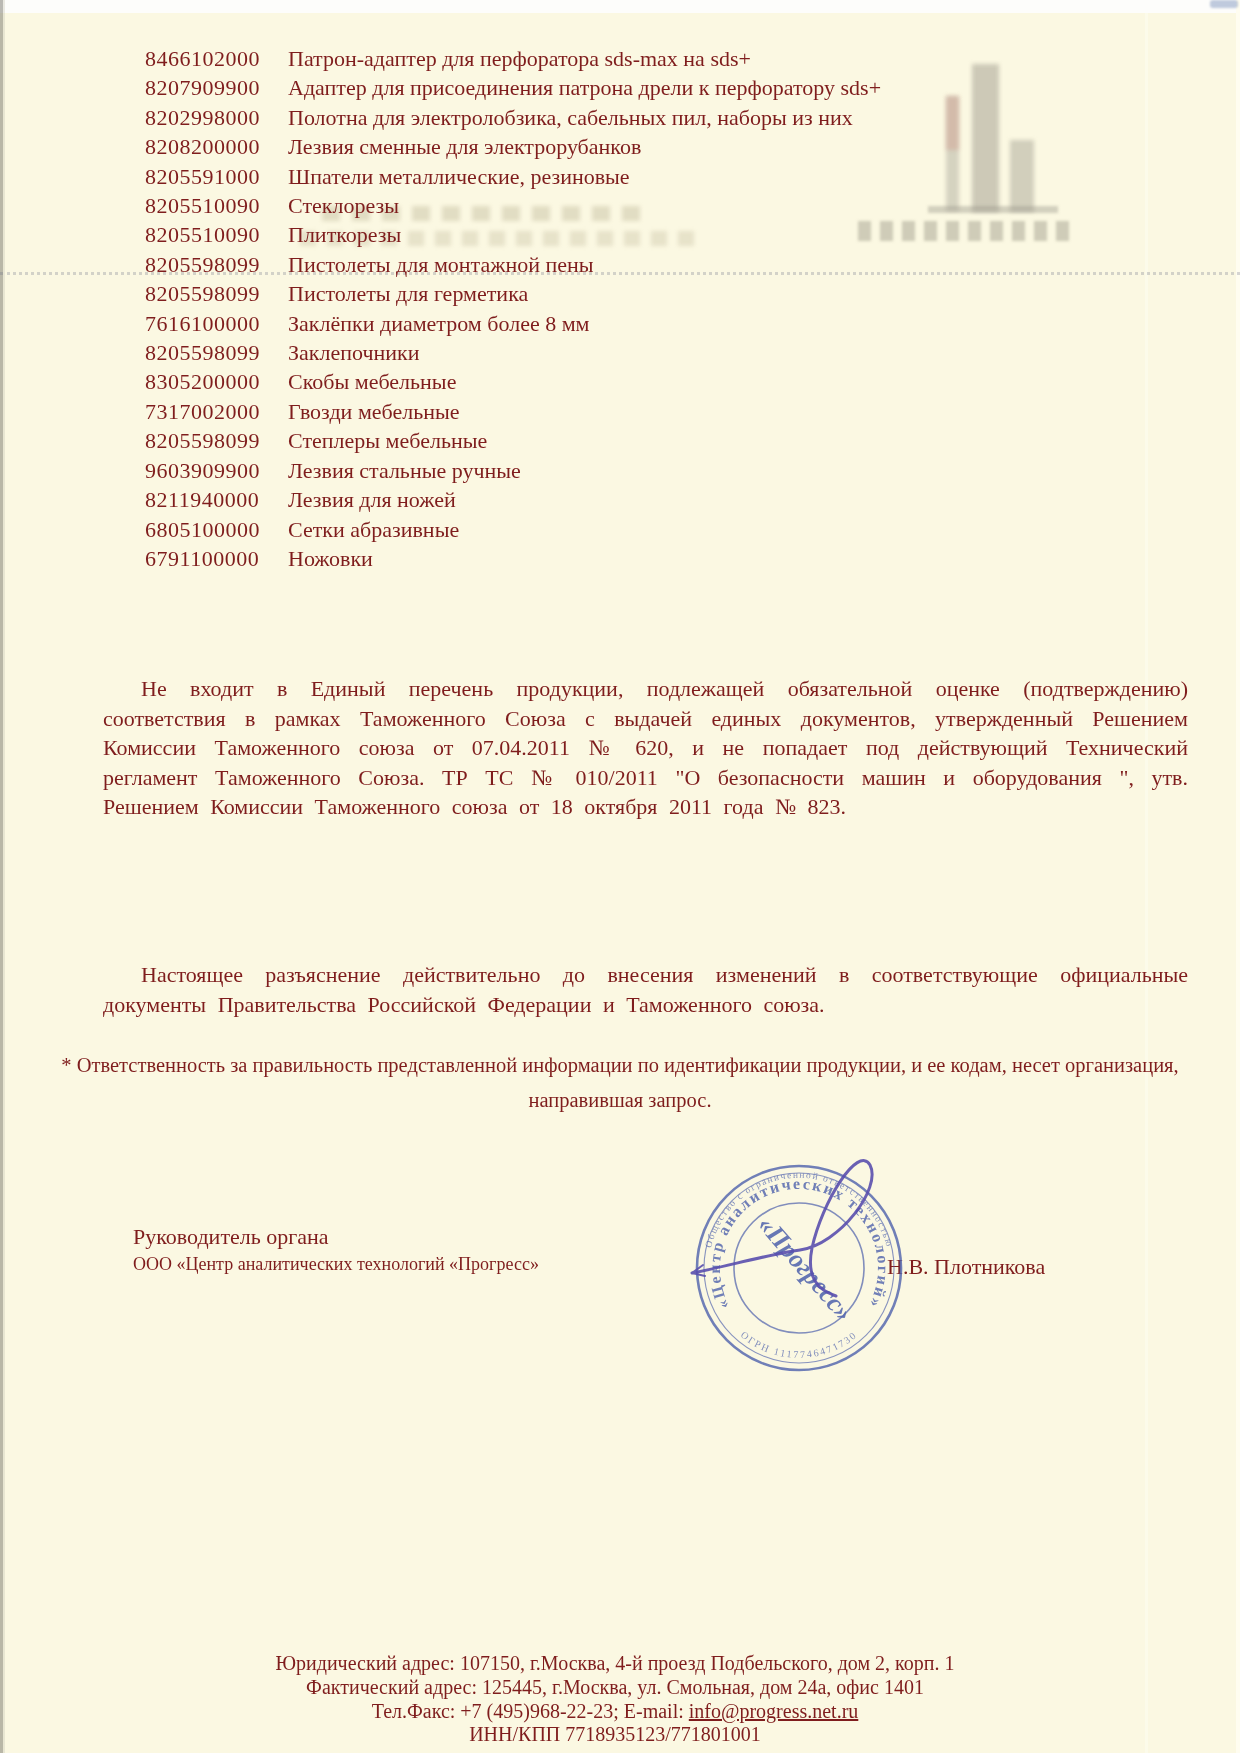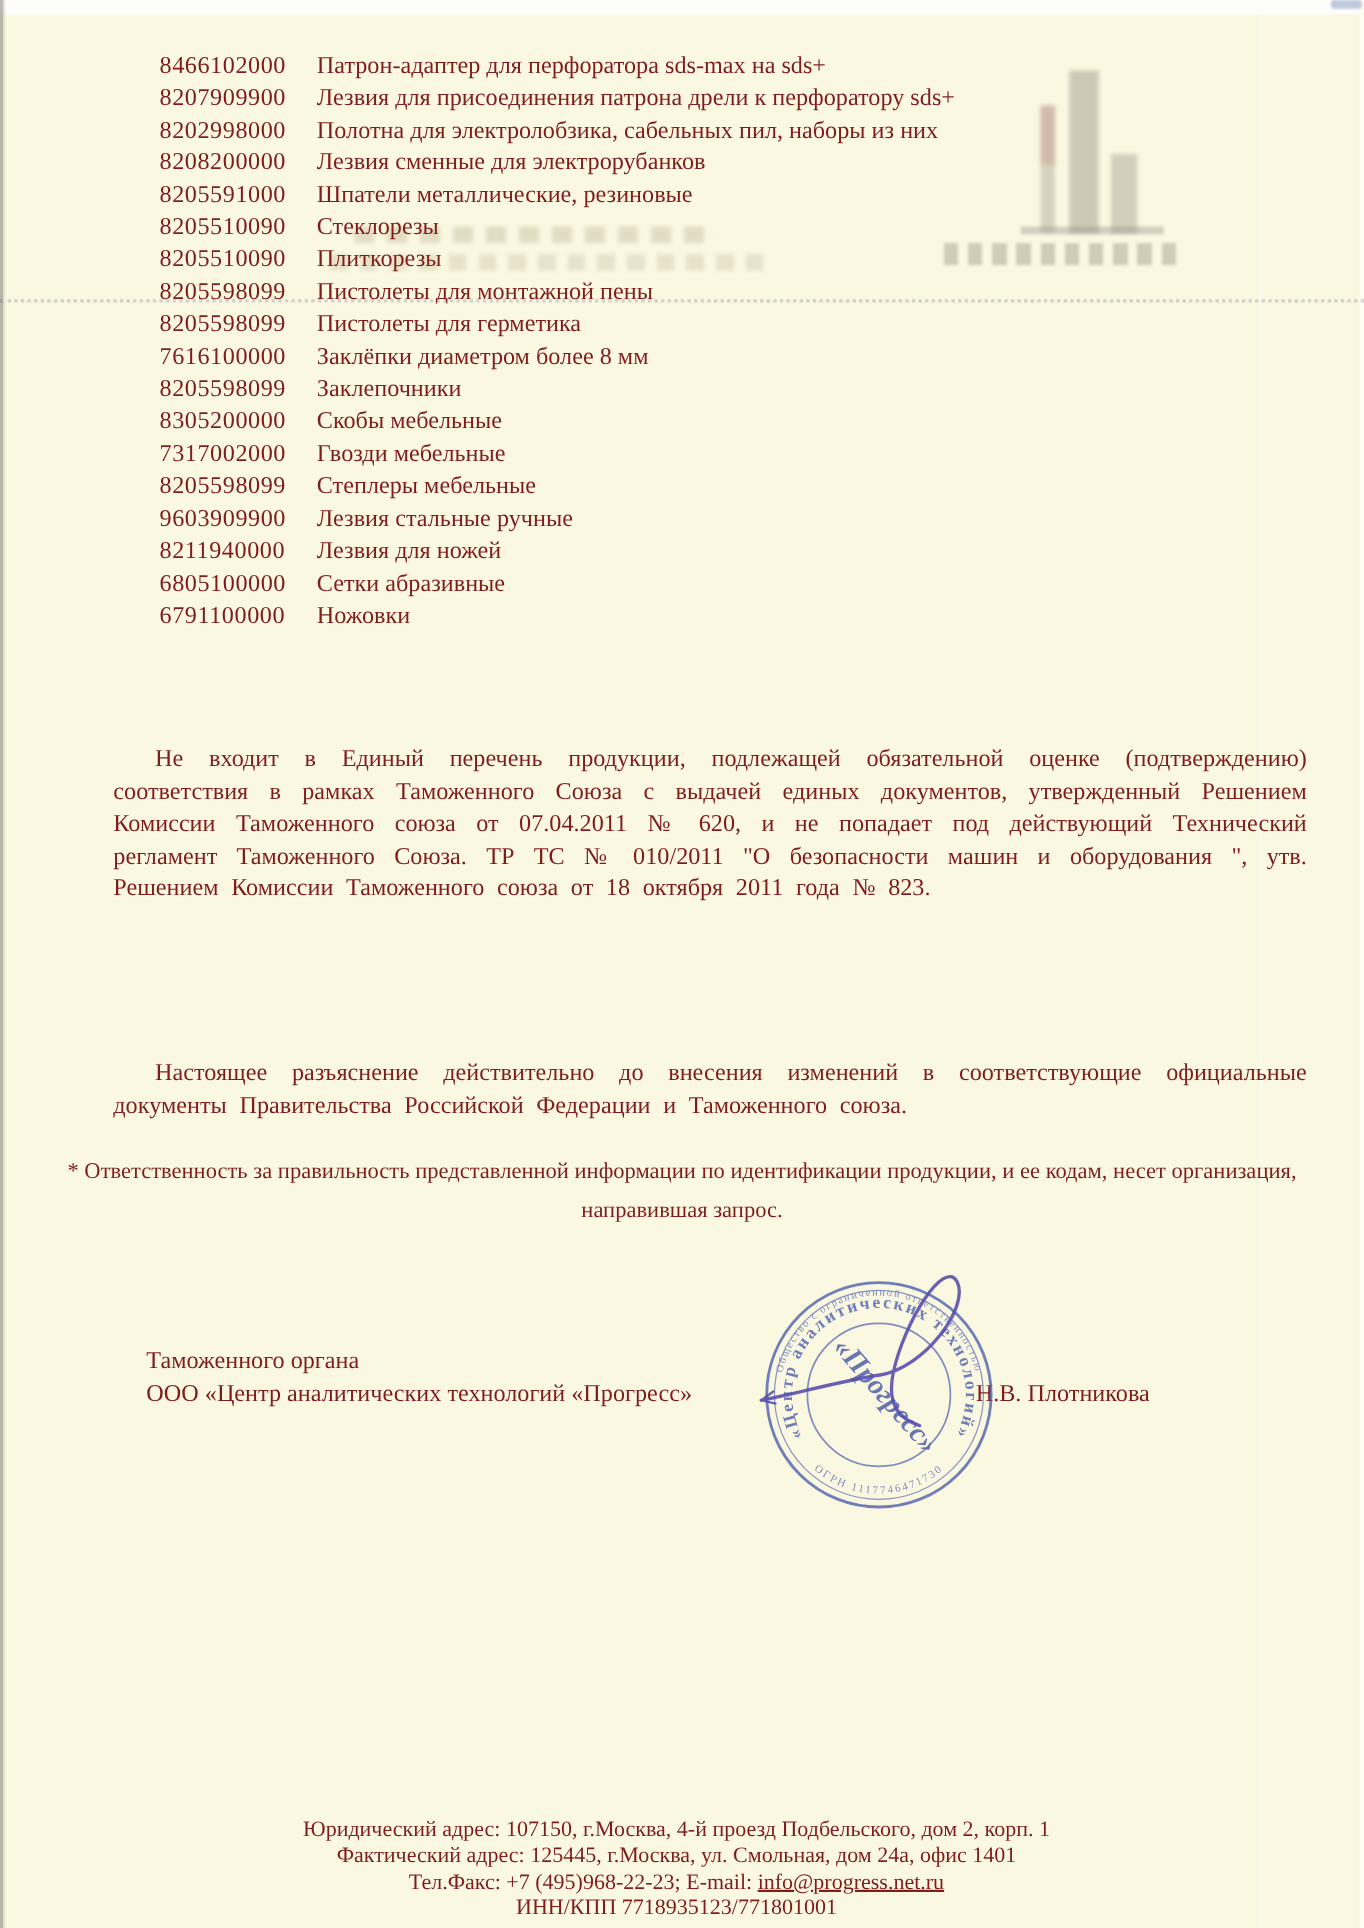--- a/index.html
+++ b/index.html
@@ -44,21 +44,21 @@
   .para{position:absolute;left:103px;width:1085px;font-size:22px;line-height:29.6px;
     text-align:justify;text-indent:38px;word-spacing:6px;}
   .para-1{top:674px;}
   .para-2{top:960px;}
 
   
   .footnote{position:absolute;left:40px;top:1048px;width:1160px;font-size:20.5px;line-height:35px;text-align:center;}
 
   
   .sig-role{position:absolute;left:133px;top:1224px;font-size:22px;}
-  .sig-org{position:absolute;left:133px;top:1254px;font-size:22px;}
+  .sig-org{position:absolute;left:133px;top:1254px;font-size:18px;}
   .sig-name{position:absolute;left:887px;top:1254px;font-size:22px;text-align:center;}
 
   .stamp-svg{position:absolute;left:695px;top:1158px;width:208px;height:219px;opacity:.88;}
   .signature-svg{position:absolute;left:660px;top:1140px;width:250px;height:200px;}
 
   
   .footer{position:absolute;left:95px;top:1652px;width:1040px;text-align:center;font-size:20px;line-height:23.8px;}
   .footer .email{text-decoration:underline;}
 </style>
 </head>
@@ -84,21 +84,21 @@
   <div class="ghost ghost-dotted"></div>
 
   <div class="codes">
     <div class="code-row">
       <span class="code">8466102000</span>
       <span class="pname">Патрон-адаптер для перфоратора sds-max на sds+</span>
     </div>
 
     <div class="code-row">
       <span class="code">8207909900</span>
-      <span class="pname">Лезвия для присоединения патрона дрели к перфоратору sds+</span>
+      <span class="pname">Адаптер для присоединения патрона дрели к перфоратору sds+</span>
     </div>
 
     <div class="code-row">
       <span class="code">8202998000</span>
       <span class="pname">Полотна для электролобзика, сабельных пил, наборы из них</span>
     </div>
 
     <div class="code-row">
       <span class="code">8208200000</span>
       <span class="pname">Лезвия сменные для электрорубанков</span>
@@ -173,21 +173,21 @@
       <span class="code">6791100000</span>
       <span class="pname">Ножовки</span>
     </div>
   </div>
 
   <div class="para para-1">Не входит в Единый перечень продукции, подлежащей обязательной оценке (подтверждению) соответствия в рамках Таможенного Союза с выдачей единых документов, утвержденный Решением Комиссии Таможенного союза от 07.04.2011 № 620, и не попадает под действующий Технический регламент Таможенного Союза. ТР ТС № 010/2011 "О безопасности машин и оборудования ", утв. Решением Комиссии Таможенного союза от  18 октября 2011 года № 823.</div>
   <div class="para para-2">Настоящее разъяснение действительно до внесения изменений в соответствующие официальные документы Правительства Российской Федерации и Таможенного союза.</div>
 
   <div class="footnote">* Ответственность за правильность представленной информации по идентификации продукции, и ее кодам, несет организация, направившая запрос.</div>
 
-  <div class="sig-role">Таможенного органа</div>
+  <div class="sig-role">Руководитель органа</div>
   <div class="sig-org">ООО «Центр аналитических технологий «Прогресс»</div>
   <div class="sig-name">Н.В. Плотникова</div>
 
   <svg class="stamp-svg" viewBox="0 0 208 219" xmlns="http://www.w3.org/2000/svg">
     <defs>
       <path id="ringPath" d="M 43.5 160.8 A 79 79 0 1 1 164.5 160.8"></path>
       <path id="tinyTopPath" d="M 15.4 125.6 A 90 90 0 1 1 192.6 125.6"></path>
       <path id="tinyBottomPath" d="M 26.1 155 A 90 90 0 0 0 181.9 155"></path>
     </defs>
     <g fill="none" stroke="#4156a8">

